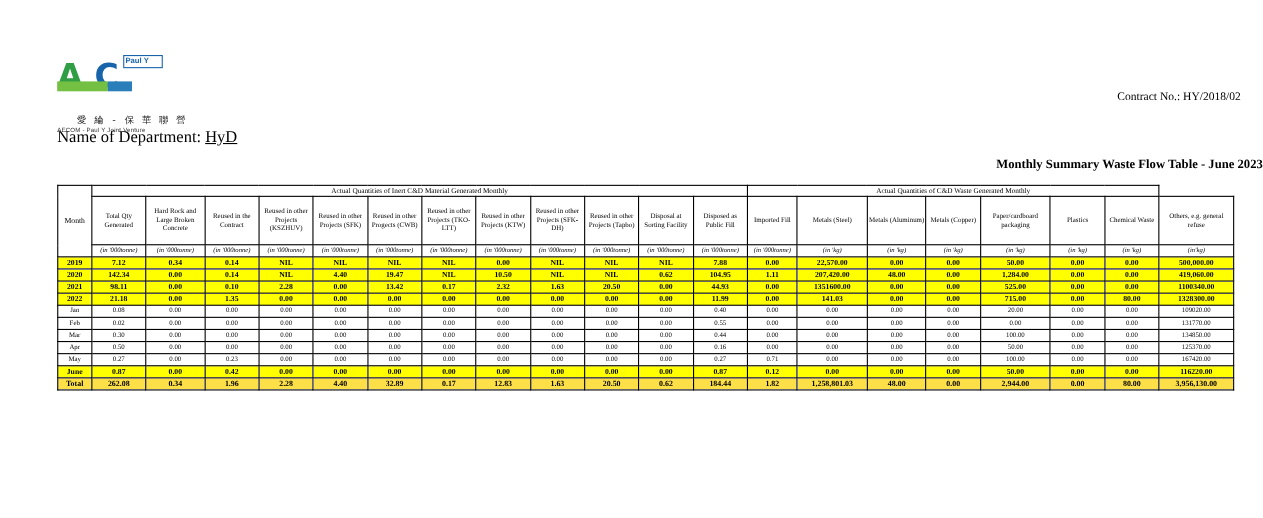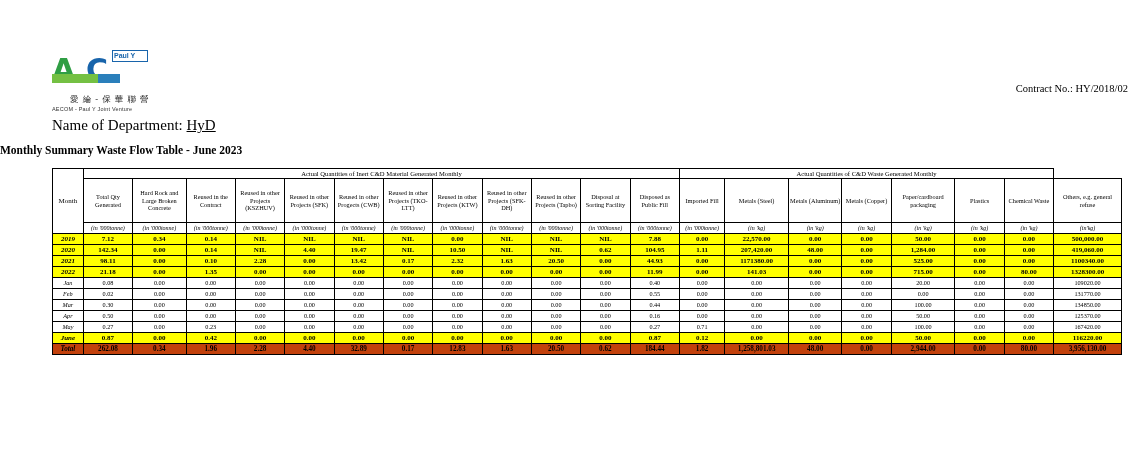--- a/index.html
+++ b/index.html
@@ -63,24 +63,24 @@
     color: #1864ab;
     font-weight: bold;
   }
   #logo-pauly-box {
     position: absolute;
     left: 60px; top: -2px;
     width: 36px; height: 12px;
     border: 1px solid #1864ab;
   }
   #logo-cn {
-    font-family: Liberation Serif, serif;
+    font-family: Liberation Mono, monospace;
     font-size: 8.5px;
     color: #222;
-    margin-top: 8px;
+    margin-top: 18px;
     letter-spacing: 1px;
     padding-left: 18px;
   }
   #logo-en {
     font-family: "Liberation Sans", sans-serif;
     font-size: 5.5px;
     color: #333;
     letter-spacing: 0.2px;
   }
 
@@ -101,21 +101,21 @@
     font-size: 15px;
   }
   #dept-value {
     text-decoration: underline;
   }
 
   #page-title {
     position: absolute;
     left: 0; right: 0;
     top: 144px;
-    text-align: left;
+    text-align: right;
     font-size: 11.5px;
     font-weight: bold;
   }
 
   
   #table-wrap {
     position: absolute;
     left: 52px;
     top: 168px;
     width: 1070px;
@@ -166,25 +166,25 @@
     background: #ffff00;
     font-weight: bold;
     font-size: 7px;
   }
   tr.plain td {
     background: #ffffff;
     font-weight: normal;
     font-size: 6.2px;
   }
   tr.total td {
-    background: #c2410c;
+    background: #fde047;
     font-weight: bold;
     font-size: 7.2px;
   }
-  td.first-col { font-weight: bold; font-style: italic; }
+  td.first-col { font-weight: bold; }
   tr.plain td.first-col { font-weight: normal; }
 </style>
 </head>
 <body>
 
 <div id="logo-block">
   <div id="logo-mark">
     <span class="logo-swoosh" id="logo-a">A</span>
     <span class="logo-swoosh" id="logo-c">C</span>
     <div id="logo-green-bar"></div>
@@ -338,21 +338,21 @@
           <td>2.28</td>
           <td>0.00</td>
           <td>13.42</td>
           <td>0.17</td>
           <td>2.32</td>
           <td>1.63</td>
           <td>20.50</td>
           <td>0.00</td>
           <td>44.93</td>
           <td>0.00</td>
-          <td>1171380.00</td>
+          <td>1351600.00</td>
           <td>0.00</td>
           <td>0.00</td>
           <td>525.00</td>
           <td>0.00</td>
           <td>0.00</td>
           <td>1100340.00</td>
         </tr>
         <tr class="hl">
           <td class="first-col">2022</td>
           <td>21.18</td>

